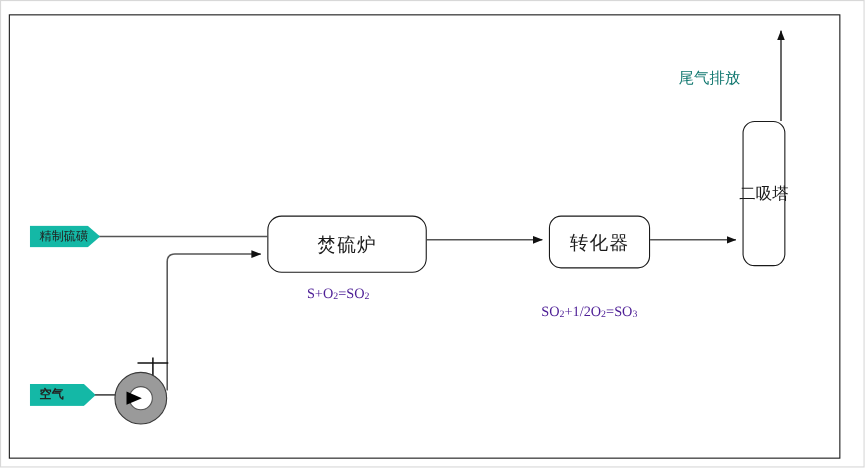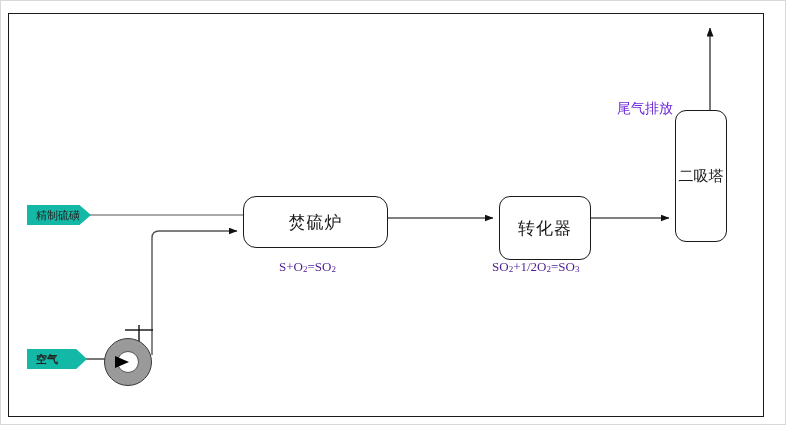--- a/index.html
+++ b/index.html
@@ -72,27 +72,27 @@
     left: 243px;
     top: 196px;
     width: 145px;
     height: 52px;
     border-radius: 13px;
   }
   #converter-box {
     left: 499px;
     top: 196px;
     width: 92px;
-    height: 64px;
+    height: 48px;
     border-radius: 11px;
   }
   #tower-box {
     left: 675px;
     top: 110px;
-    width: 52px;
+    width: 39px;
     height: 132px;
     border-radius: 11px;
   }
   #tower-box .unit-label {
     font-size: 15px;
     letter-spacing: 0px;
   }
 
   
   .equation {
@@ -101,21 +101,21 @@
     color: #4c1d95;
     white-space: nowrap;
     font-family: "Liberation Serif", "DejaVu Serif", serif;
   }
   #furnace-equation {
     left: 279px;
     top: 259px;
   }
   #converter-equation {
     left: 492px;
-    top: 259px;
+    top: 275px;
   }
   .equation sub {
     font-size: 9px;
     vertical-align: -1px;
   }
 
   
   .stream-tag {
     position: absolute;
     height: 20px;
@@ -138,23 +138,22 @@
     left: 27px;
     top: 349px;
     width: 60px;
     font-weight: bold;
   }
 
   
   .free-text {
     position: absolute;
     font-size: 14px;
-    color: #6d28d9;
-    white-space: nowrap;
-    margin-top: 38px;
+    color: #0f766e;
+    white-space: nowrap;
   }
   #exhaust-label {
     left: 617px;
     top: 62px;
   }
 
   
   #blower {
     position: absolute;
     left: 104px;

